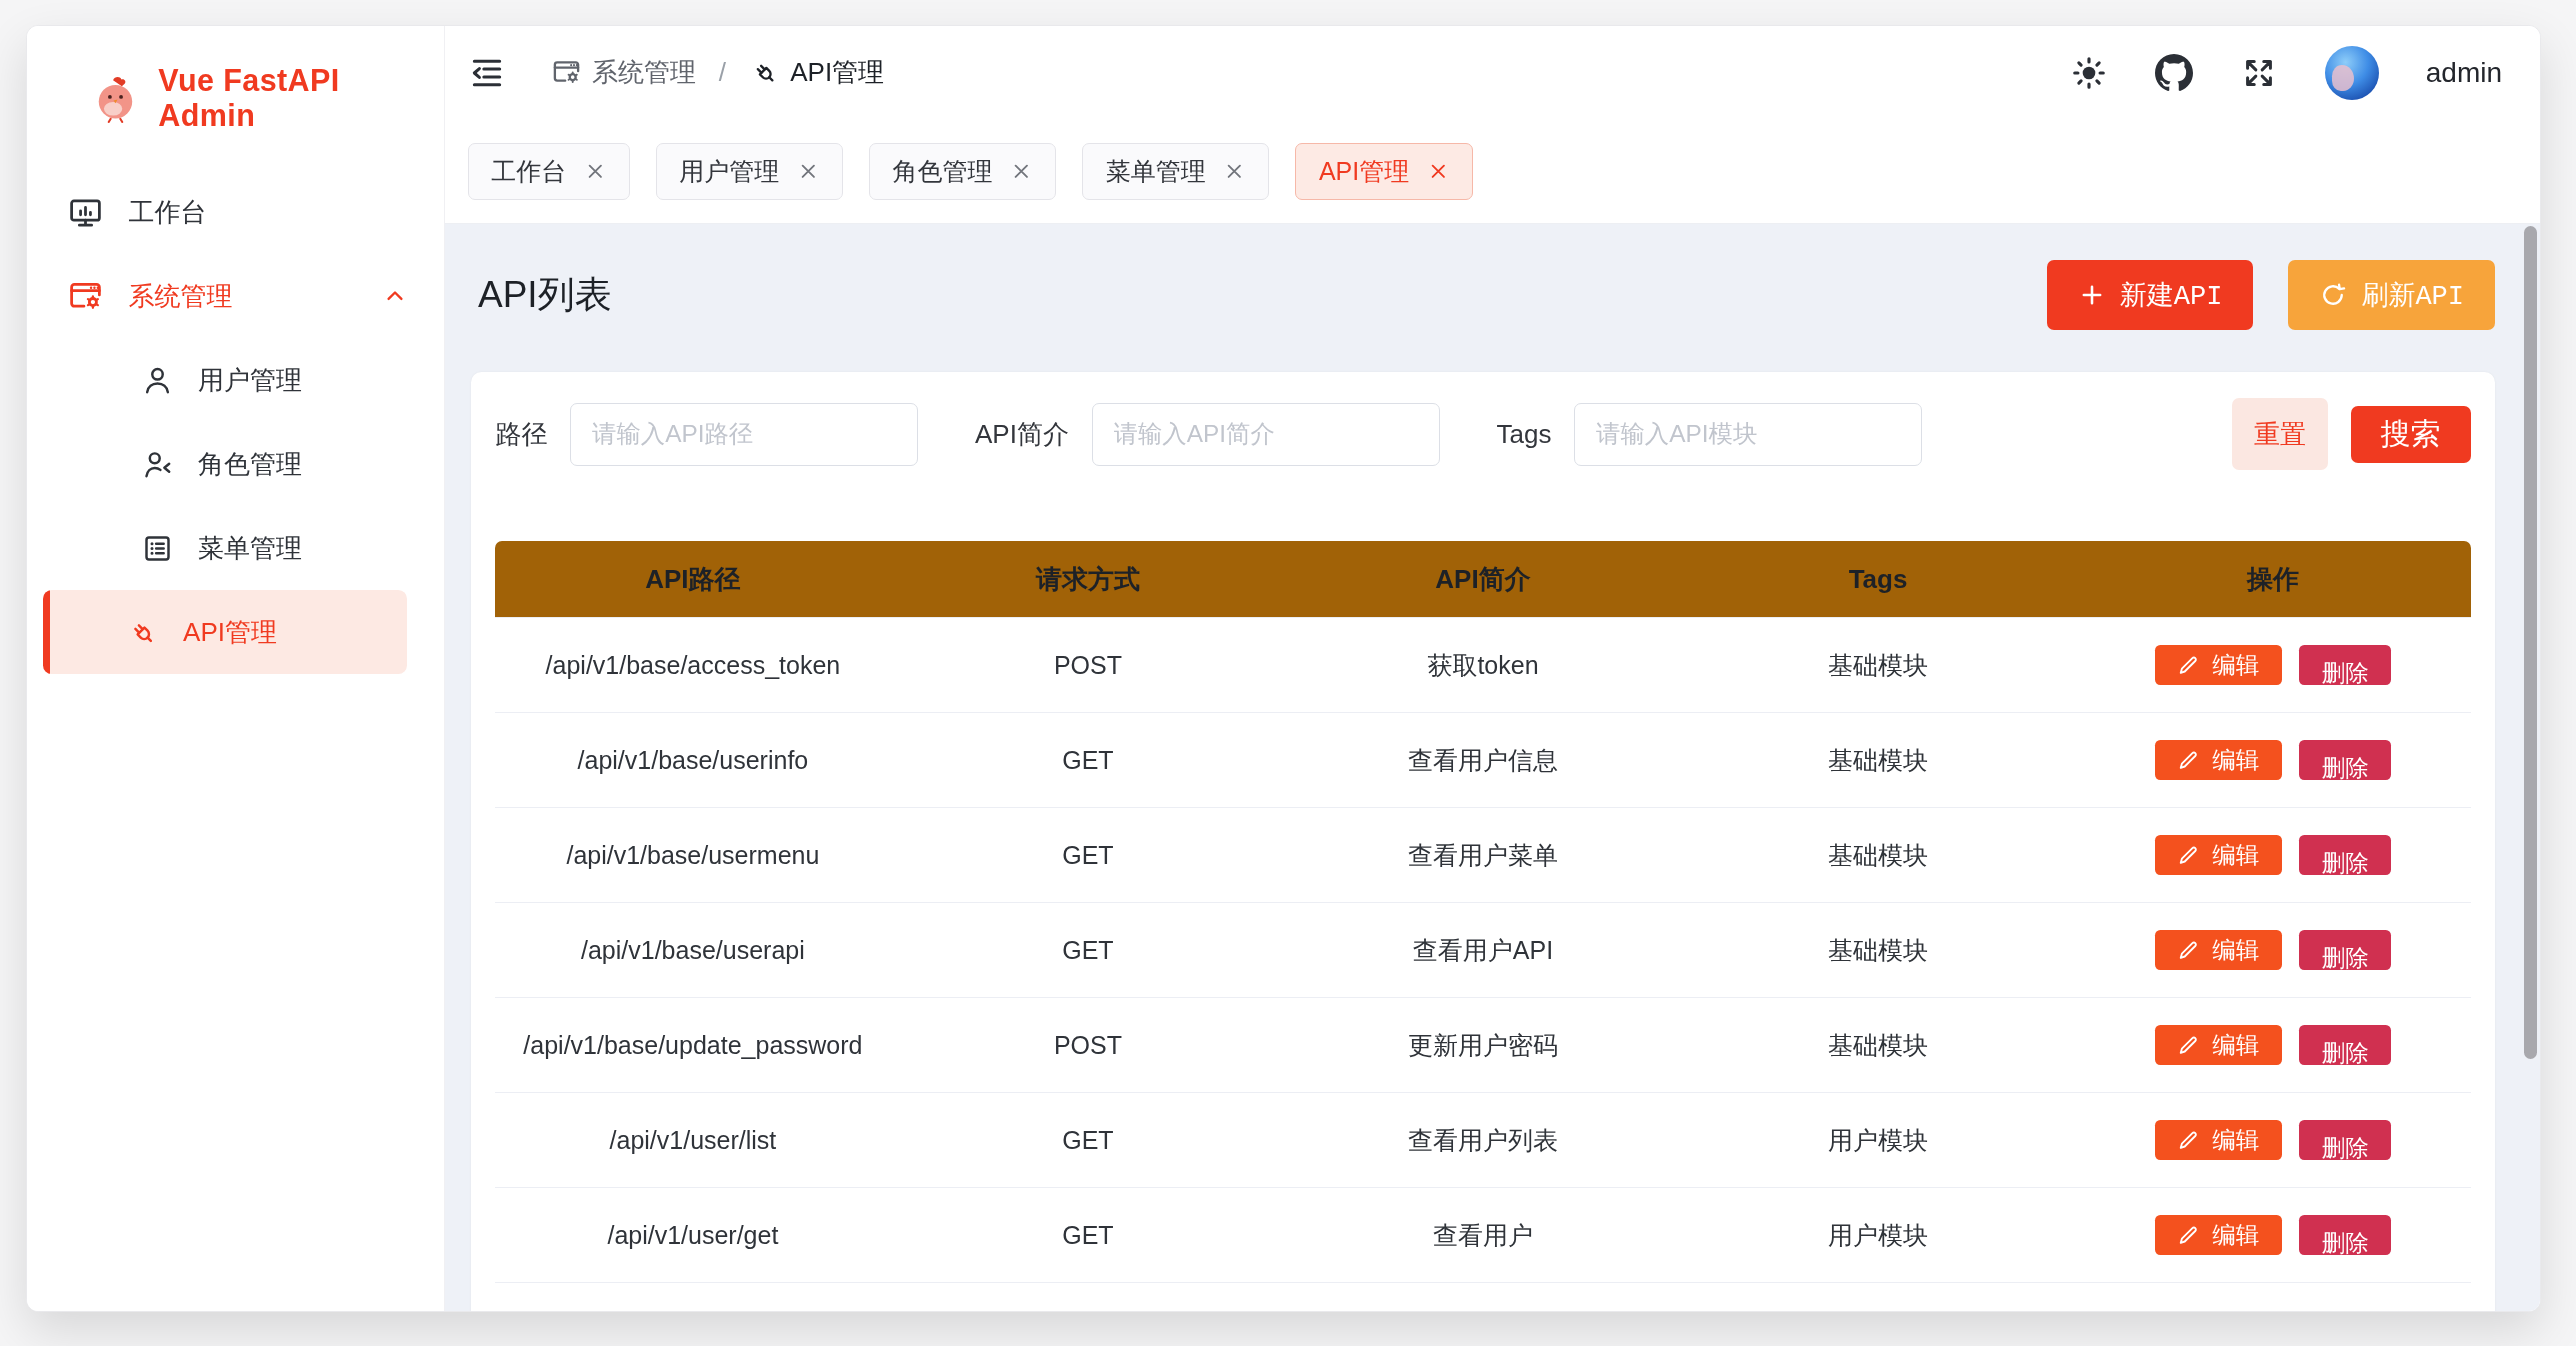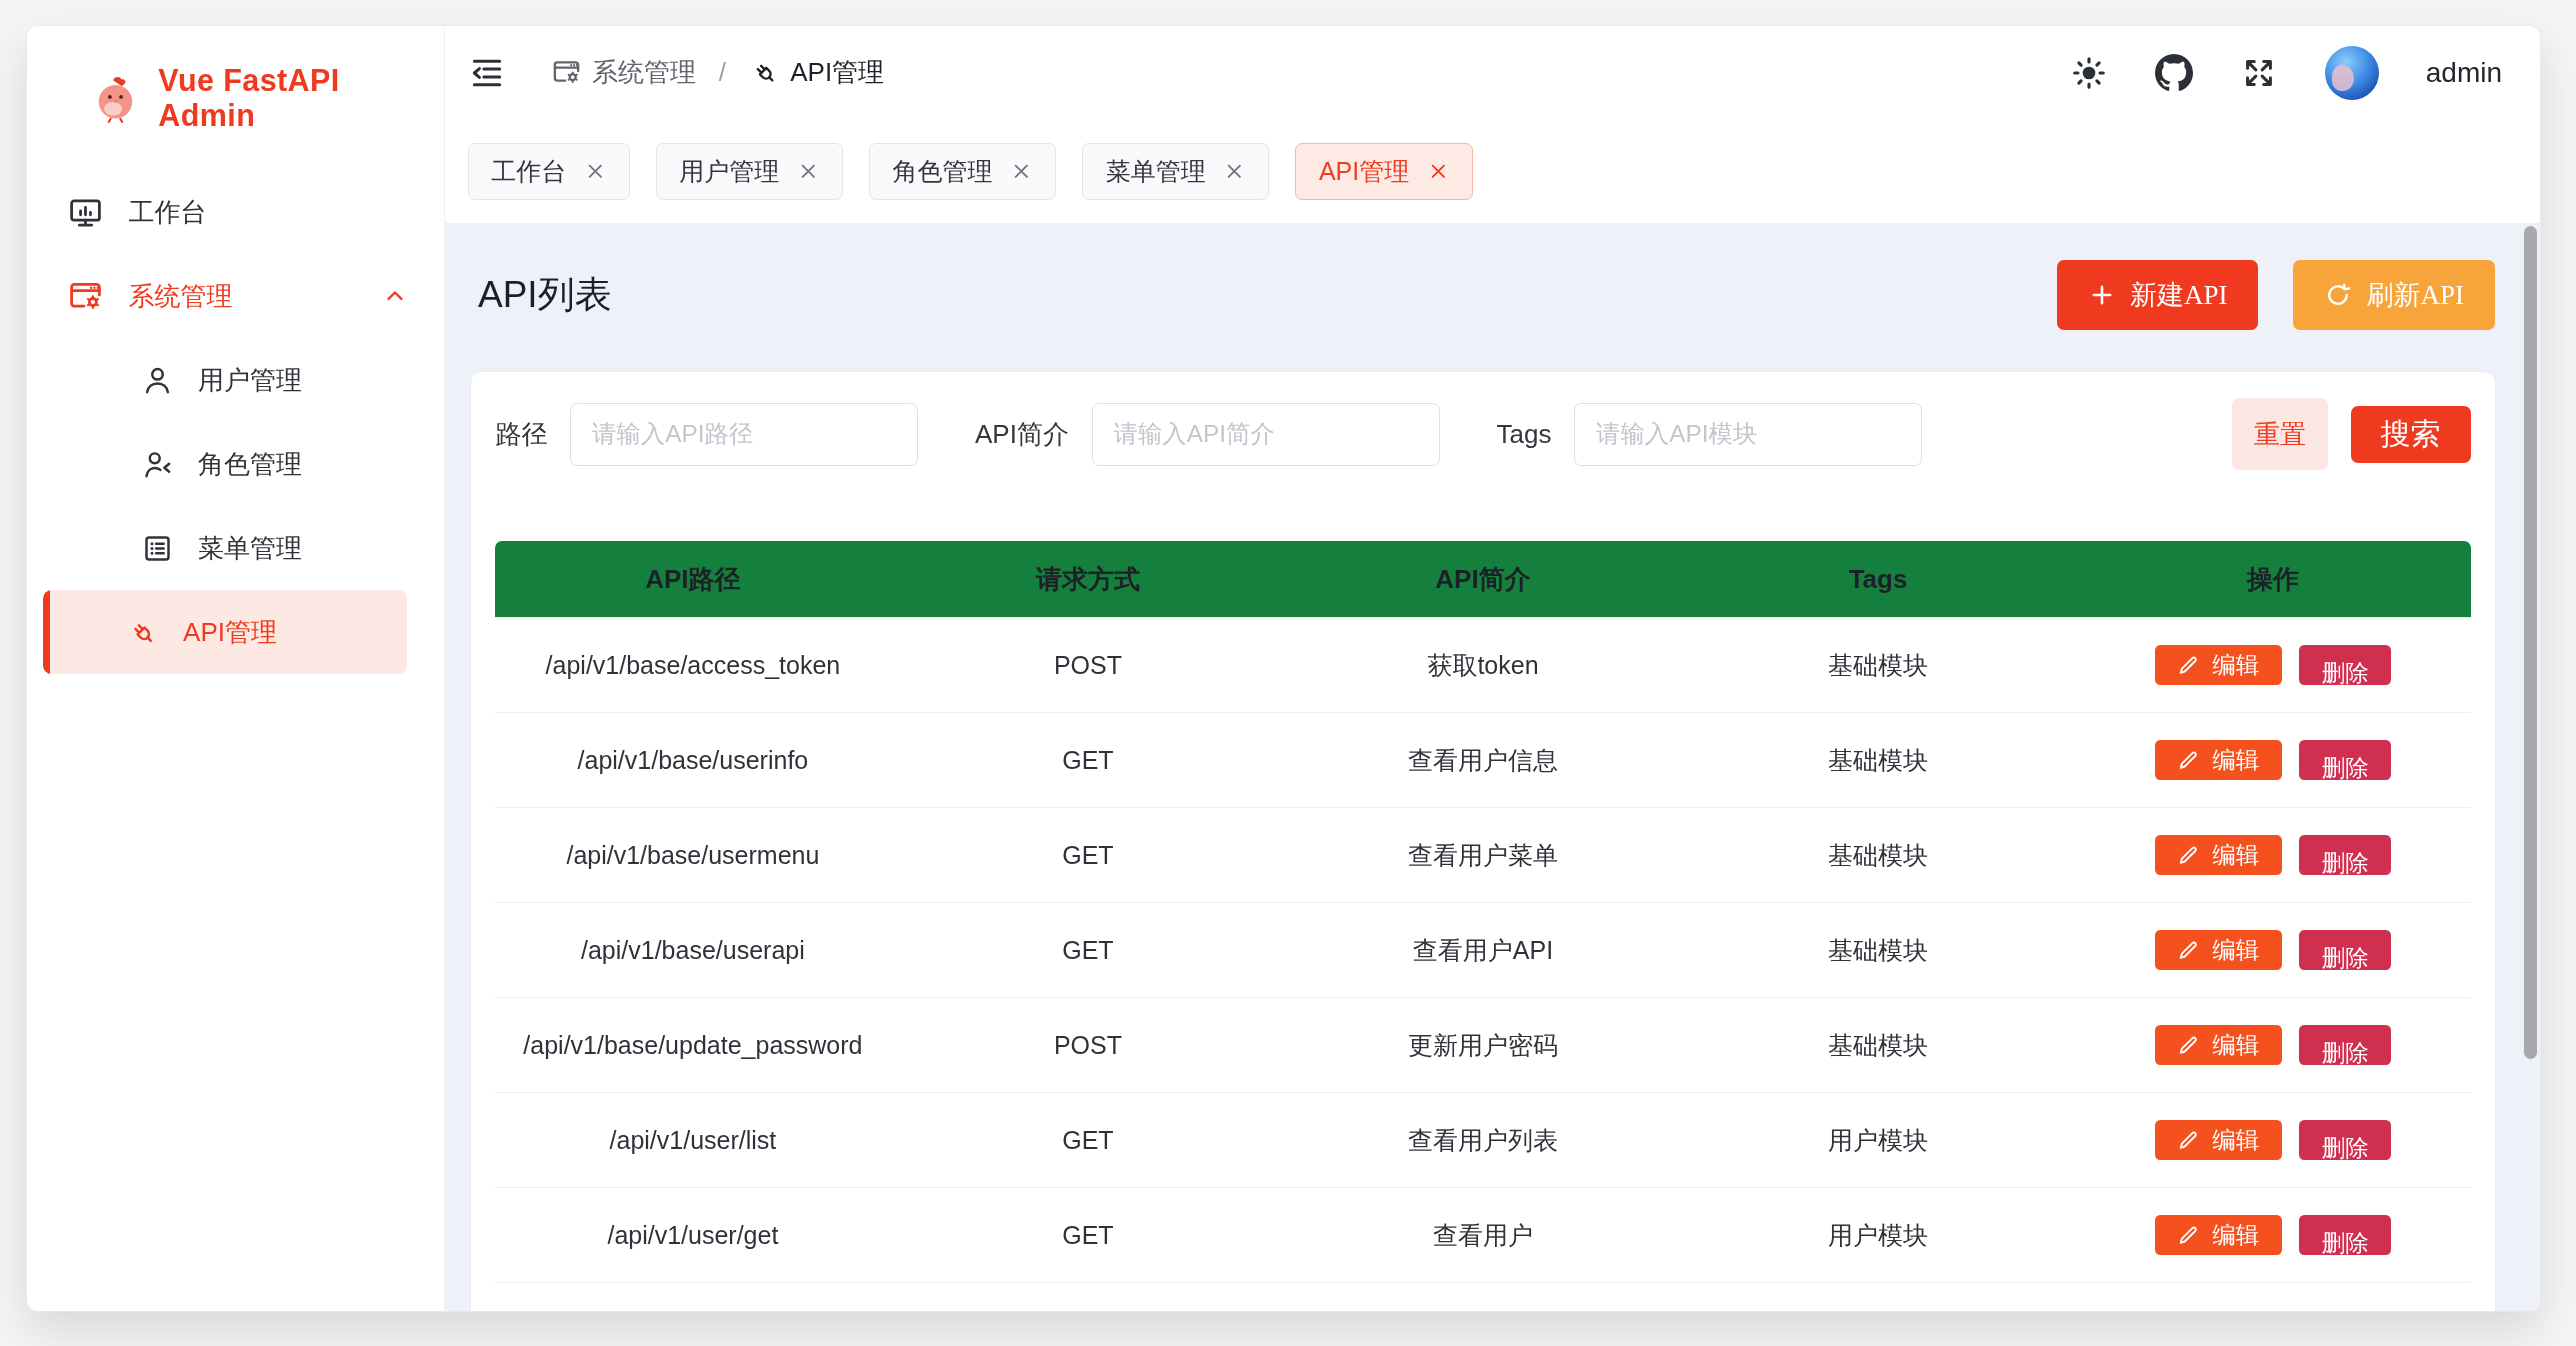--- a/index.html
+++ b/index.html
@@ -58,41 +58,41 @@
   .tab .close{width:22.6px;height:22.6px;color:#73767d;cursor:pointer;}
   .tab .close svg{width:100%;height:100%;stroke:currentColor;}
   .tab.active{background:var(--tab-active-bg);border-color:var(--tab-active-border);color:var(--primary);}
   .tab.active .close{color:var(--primary);}
   
   .page{flex:1;background:var(--page);padding:0 45px 0 26px;position:relative;overflow:hidden;}
   .page-head{margin-top:31px;height:80px;display:flex;align-items:center;}
   .page-title{font-size:37px;font-weight:500;color:var(--text-strong);margin-left:7px;flex:1;}
   .btn{display:inline-flex;align-items:center;justify-content:center;gap:14px;height:70px;
     padding:0 31px;border:none;border-radius:7px;font-size:27px;color:#fff;cursor:pointer;
-    font-family:Liberation Serif, serif;}
+    font-family:Liberation Mono, monospace;}
   .btn svg{width:28px;height:28px;stroke:#fff;}
   .btn-new{background:var(--primary);margin-right:35px;}
   .btn-refresh{background:var(--warn);}
   .card{margin-top:37px;background:#fff;border-radius:10.5px;box-shadow:0 0.9px 2.6px rgba(0,0,0,.05);
     padding:26px 24.4px;height:1045px;}
   
   .filters{display:flex;align-items:center;}
   .f-label{font-size:26px;color:#33363c;margin-right:22.6px;white-space:nowrap;}
   .f-label.ml{margin-left:57px;}
   .f-input{width:348px;height:63px;border:1.3px solid #dcdfe6;border-radius:7px;padding:0 21px;
     font-size:24.4px;color:var(--text);background:#fff;font-family:inherit;outline:none;}
   .f-input::placeholder{color:#c1c5cd;}
   .f-spacer{flex:1;}
   .btn-reset{height:72px;padding:0 22px;border:none;border-radius:7px;background:var(--reset-bg);
     color:var(--primary);font-size:26px;cursor:pointer;font-family:inherit;margin-right:22.6px;}
   .btn-search{height:57px;padding:0 30px;border:none;border-radius:7px;background:var(--primary);
     color:#fff;font-size:30px;cursor:pointer;font-family:inherit;}
   
   .table{margin-top:71px;}
-  .t-head{display:grid;grid-template-columns:repeat(5,1fr);height:77px;background:#15803d;
+  .t-head{display:grid;grid-template-columns:repeat(5,1fr);height:77px;background:#a16207;
     border-radius:7px 7px 0 0;border-bottom:0.9px solid var(--divider);}
   .t-head div{display:flex;align-items:center;justify-content:center;font-size:26px;
     font-weight:700;color:var(--text-strong);}
   .t-row{display:grid;grid-template-columns:repeat(5,1fr);height:95px;
     border-bottom:0.9px solid var(--divider);background:#fff;}
   .t-row>div{display:flex;align-items:center;justify-content:center;font-size:25px;color:var(--text);}
   .row-btn{display:inline-flex;align-items:center;gap:12.2px;height:40px;padding:0 22.6px;border:none;
     border-radius:5.2px;color:#fff;font-size:23.5px;cursor:pointer;font-family:inherit;}
   .row-btn svg{width:22.6px;height:22.6px;stroke:#fff;}
   .row-btn.edit{background:var(--edit);margin-right:17.4px;}

